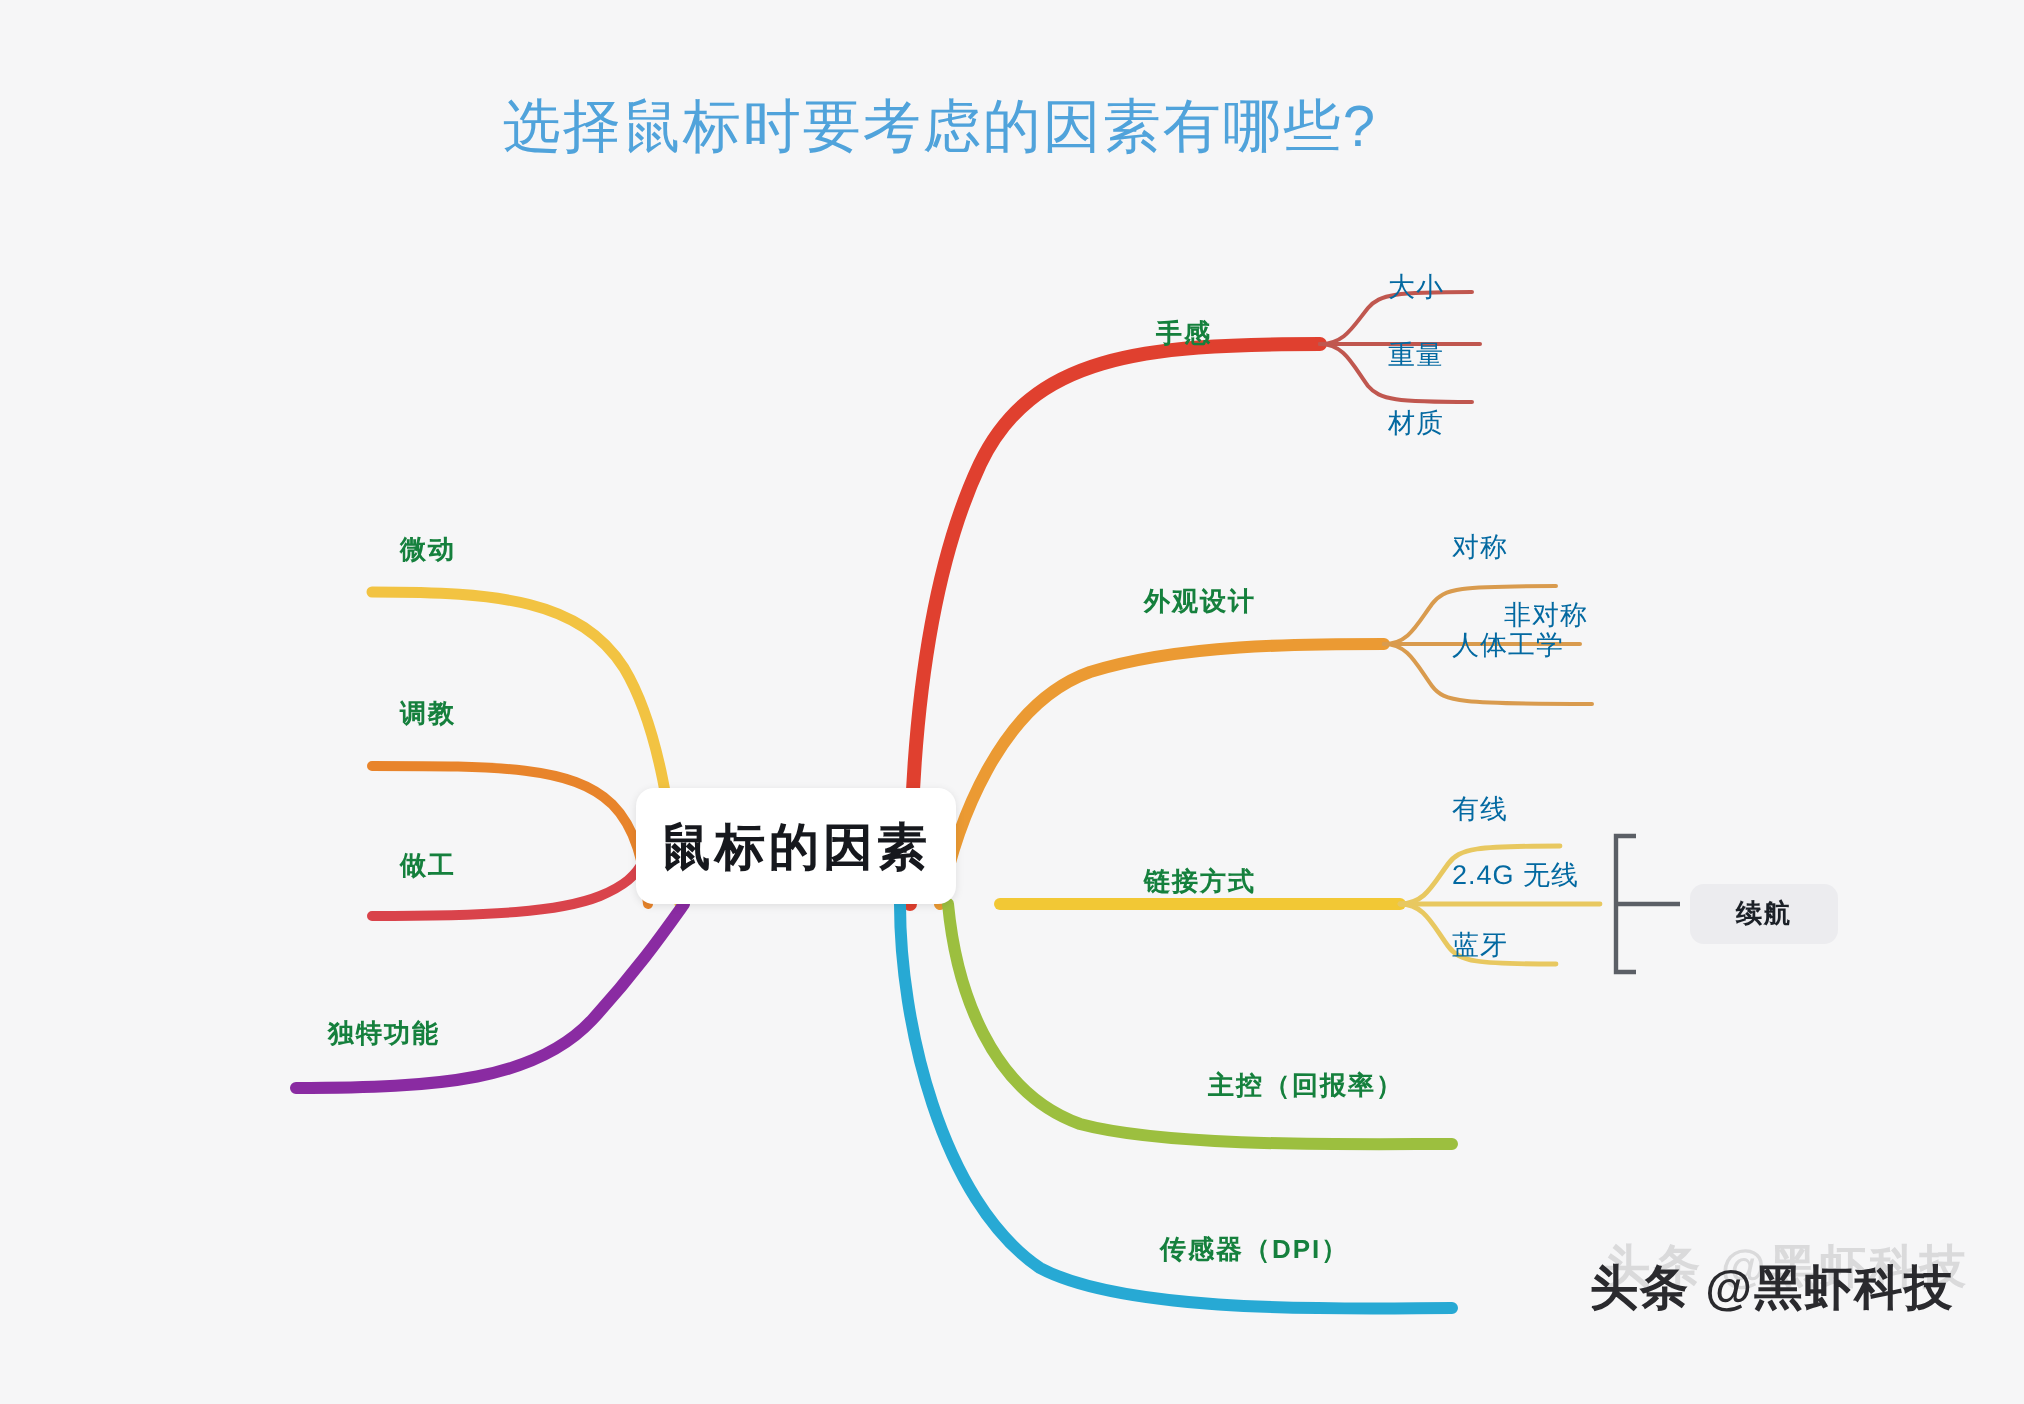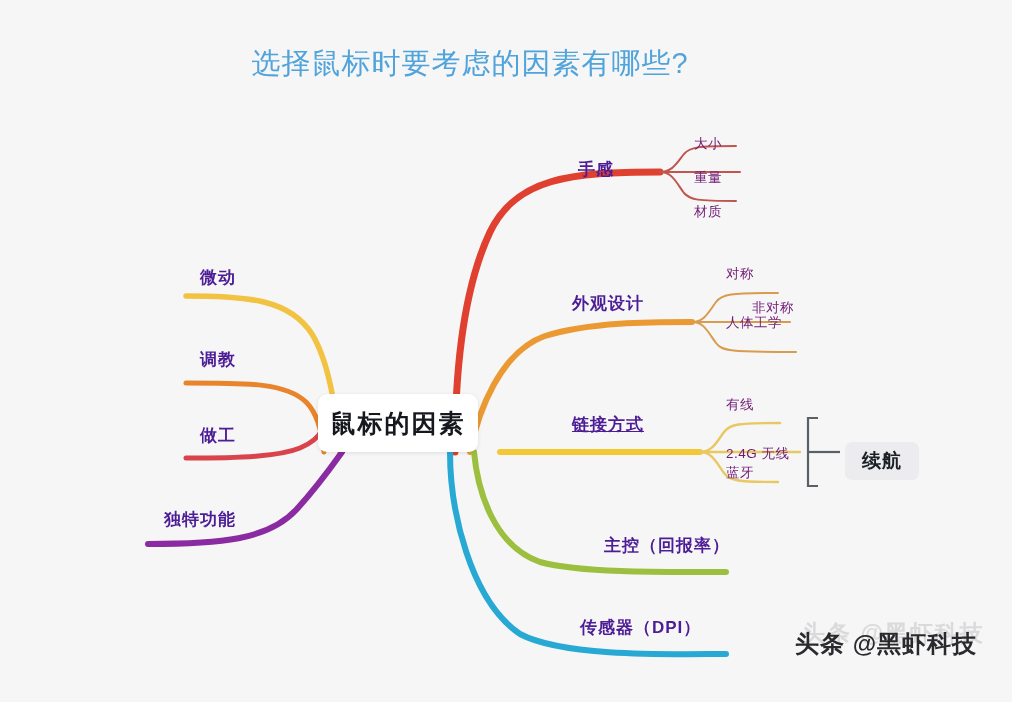--- a/index.html
+++ b/index.html
@@ -58,49 +58,49 @@
   #central-node .central-label {
     font-size: 25px;
     font-weight: bold;
     color: #16181d;
     letter-spacing: 2px;
     white-space: nowrap;
   }
   
   .main-label {
     position: absolute;
-    font-size: 17px;
-    font-weight: bold;
-    color: #4c1d95;
+    font-size: 13px;
+    font-weight: bold;
+    color: #15803d;
     white-space: nowrap;
     letter-spacing: 1px;
     z-index: 5;
   }
   .main-label.left-side { text-align: left; }
   
   .sub-label {
     position: absolute;
     font-size: 13.5px;
     font-weight: 400;
-    color: #701a75;
+    color: #0369a1;
     white-space: nowrap;
     letter-spacing: 0.5px;
     z-index: 5;
   }
   
   #group-badge {
     position: absolute;
     left: 845px;
     top: 442px;
     min-width: 50px;
     padding: 6px 12px;
     background: #ececef;
     border-radius: 7px;
     text-align: center;
-    font-size: 19px;
+    font-size: 13px;
     font-weight: bold;
     color: #1b2027;
     letter-spacing: 1px;
     white-space: nowrap;
     z-index: 5;
   }
   
   #watermark {
     position: absolute;
     left: 795px;
@@ -176,36 +176,36 @@
   </svg>
 
   <div id="central-node">
     <span class="central-label">鼠标的因素</span>
   </div>
 
   <div class="main-label" style="left:578px; top:158px;">手感</div>
 
   <div class="main-label" style="left:572px; top:292px;">外观设计</div>
 
-  <div class="main-label" style="left:572px; top:413px;text-decoration:underline;">链接方式</div>
+  <div class="main-label" style="left:572px; top:432px;">链接方式</div>
 
   <div class="main-label" style="left:604px; top:534px;">主控（回报率）</div>
 
   <div class="main-label" style="left:580px; top:616px;">传感器（DPI）</div>
 
   <div class="sub-label" style="left:694px; top:135px;">大小</div>
   <div class="sub-label" style="left:694px; top:169px;">重量</div>
   <div class="sub-label" style="left:694px; top:203px;">材质</div>
 
   <div class="sub-label" style="left:726px; top:265px;">对称</div>
   <div class="sub-label" style="left:726px; top:299px;margin-left:26px;">非对称</div>
   <div class="sub-label" style="left:726px; top:314px;">人体工学</div>
 
   <div class="sub-label" style="left:726px; top:396px;">有线</div>
-  <div class="sub-label" style="left:726px; top:429px;margin-top:16px;">2.4G 无线</div>
+  <div class="sub-label" style="left:726px; top:429px;">2.4G 无线</div>
   <div class="sub-label" style="left:726px; top:464px;">蓝牙</div>
 
   <div id="group-badge">续航</div>
 
   <div class="main-label left-side" style="left:200px; top:266px;">微动</div>
 
   <div class="main-label left-side" style="left:200px; top:348px;">调教</div>
 
   <div class="main-label left-side" style="left:200px; top:424px;">做工</div>
 

